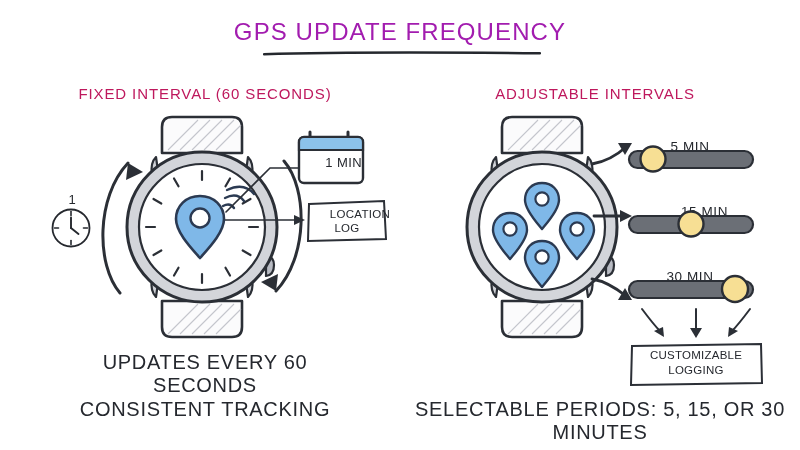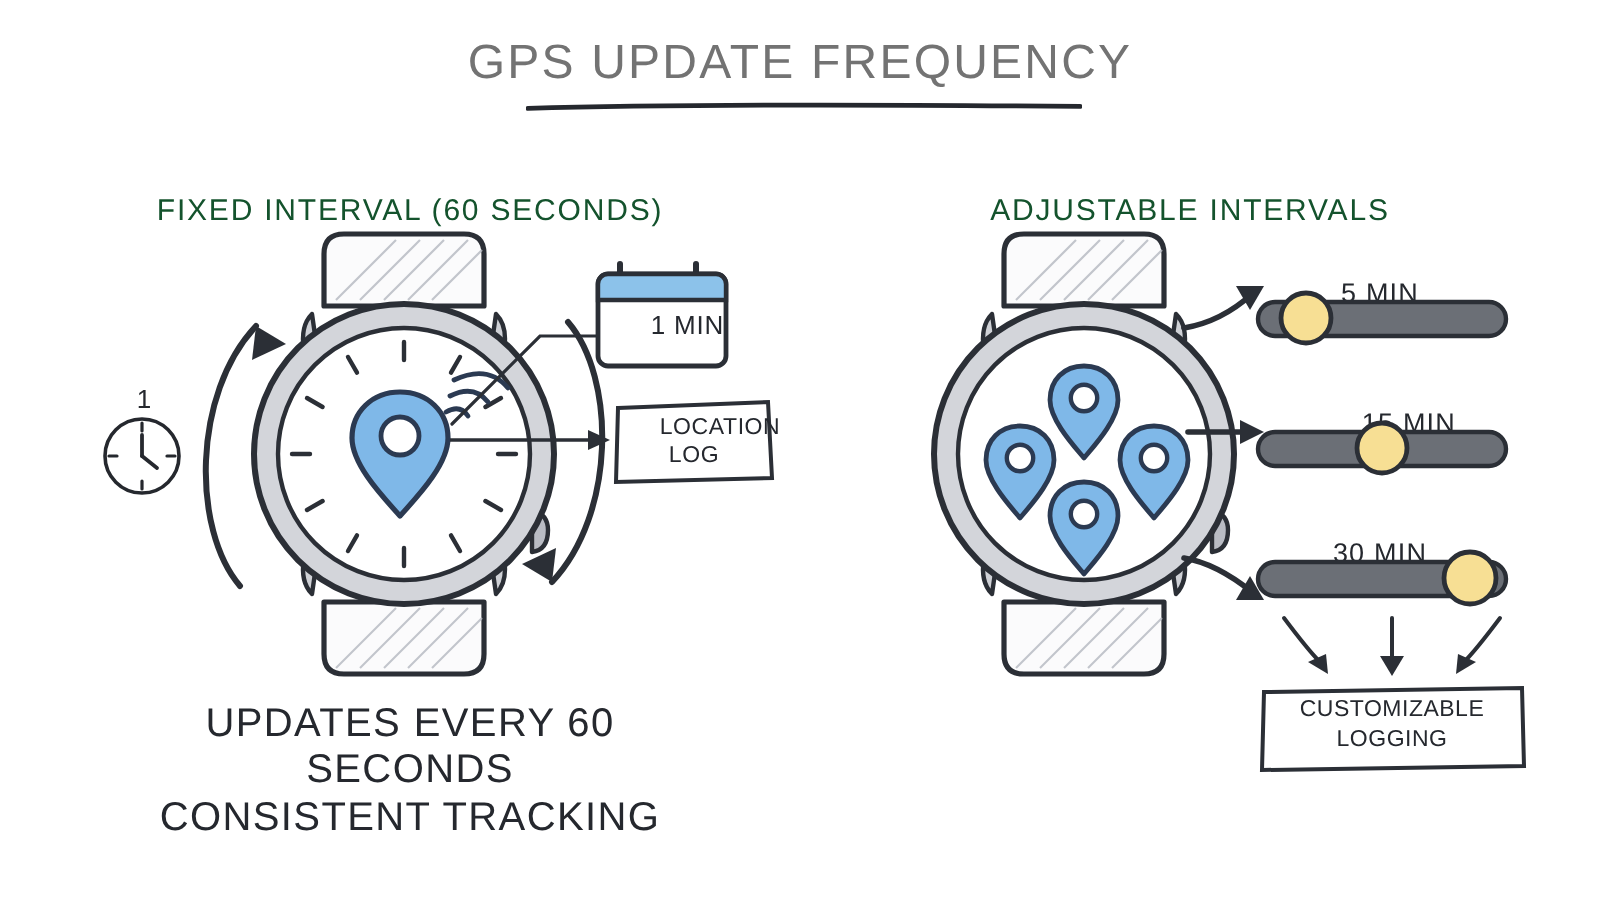--- a/index.html
+++ b/index.html
@@ -27,36 +27,35 @@
   
   #title-wrap {
     left: 0; top: 18px;
     width: 800px;
     text-align: center;
   }
   #page-title {
     font-size: 24px;
     letter-spacing: 1.1px;
     font-weight: 400;
-    color: #737373;
+    color: #a21caf;
     display: inline-block;
   }
   #title-rule {
     left: 263px; top: 51px;
     width: 278px; height: 5px;
   }
 
   
   .col-heading {
     font-size: 15px;
     letter-spacing: 0.9px;
-    color: #14532d;
+    color: #be185d;
     text-align: center;
     font-weight: 400;
-    margin-top: 12px;
   }
   #heading-left  { left: 55px;  top: 85px; width: 300px; }
   #heading-right { left: 465px; top: 85px; width: 260px; }
 
   
   .caption {
     font-size: 20px;
     letter-spacing: 0.7px;
     color: #25282e;
     text-align: center;
@@ -315,14 +314,15 @@
   </svg>
 
   <svg class="abs" style="left:629px; top:341px;" width="136" height="46" viewBox="0 0 136 46">
     <path d="M3 5 L132 3 L133 42 L2 44 Z" fill="#ffffff" stroke="#2b2f36" stroke-width="2"></path>
   </svg>
   <div class="abs" id="custlog-line2">LOGGING</div>
   <div class="abs" id="custlog-line1">CUSTOMIZABLE</div>
 
   <div class="abs caption" id="caption-left-1">UPDATES EVERY 60 SECONDS</div>
   <div class="abs caption" id="caption-left-2">CONSISTENT TRACKING</div>
+  <div class="abs caption" id="caption-right-2">SELECTABLE PERIODS: 5, 15, OR 30 MINUTES</div>
 
 </div>
 
 </body></html>

